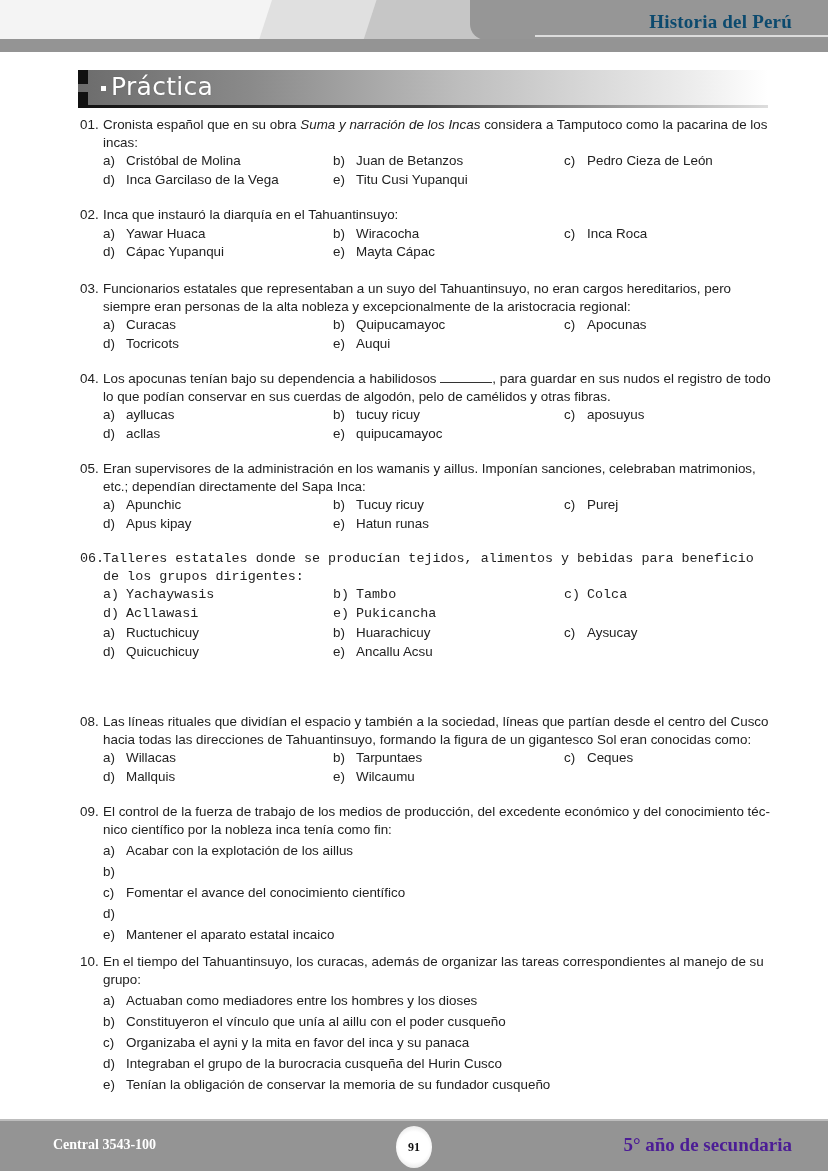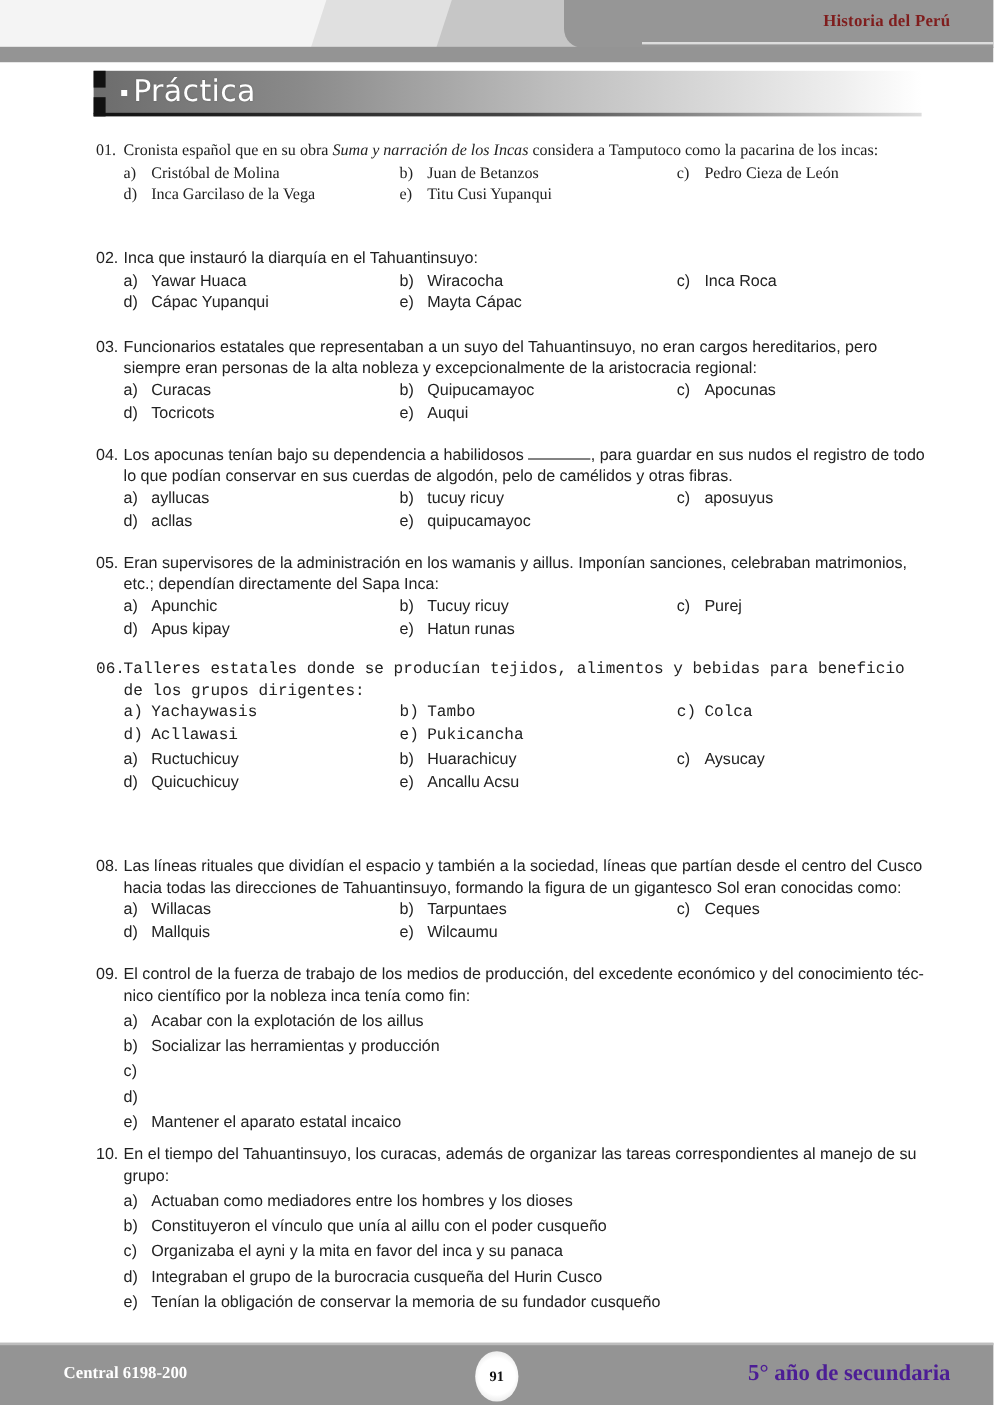--- a/index.html
+++ b/index.html
@@ -5,25 +5,25 @@
   * { box-sizing: border-box; margin: 0; padding: 0; }
   html, body { width: 828px; height: 1171px; background: #ffffff; overflow: hidden; }
   body { position: relative; font-family: "Liberation Sans Narrow", "Liberation Sans", sans-serif; color: #222; }
 
   
   .hdr { position: absolute; left: 0; top: 0; width: 828px; height: 52px; background: #f4f4f4; overflow: hidden; }
   .hdr .band1 { position: absolute; top: 0; left: 272px; width: 120px; height: 40px; background: #e0e0e0; transform: skewX(-18deg); transform-origin: top left; }
   .hdr .band2 { position: absolute; top: 0; left: 370px; width: 120px; height: 40px; background: #c6c6c6; transform: skewX(-18deg); }
   .hdr .dark { position: absolute; top: 0; left: 470px; width: 400px; height: 40px; background: #969696; border-bottom-left-radius: 16px; }
   .hdr .strip { position: absolute; top: 39px; left: 0; width: 828px; height: 13px; background: #949494; }
-  .hdr .title { position: absolute; right: 36px; top: 11px; font-family: "Liberation Serif", "DejaVu Serif", serif; font-weight: bold; font-size: 14px; color: #7f1d1d; letter-spacing: 0.2px; }
+  .hdr .title { position: absolute; right: 36px; top: 11px; font-family: "Liberation Serif", "DejaVu Serif", serif; font-weight: bold; font-size: 19px; color: #0c4a6e; letter-spacing: 0.2px; }
   .hdr .rule { position: absolute; left: 535px; top: 35px; width: 293px; height: 2px; background: #dddddd; }
 
   
-  .banner { position: absolute; left: 78px; top: 59px; width: 690px; height: 54px; }
+  .banner { position: absolute; left: 78px; top: 70px; width: 690px; height: 54px; }
   .banner .grad { position: absolute; left: 0; top: 0; width: 690px; height: 36px; background: linear-gradient(to right, #6c6c6c 0%, #8a8a8a 25%, #bdbdbd 55%, #eeeeee 90%, #ffffff 100%); }
   .banner .underline { position: absolute; left: 0; top: 35px; width: 690px; height: 3px; background: linear-gradient(to right, #111 0%, #444 50%, #dddddd 100%); }
   .banner .blk1 { position: absolute; left: 0; top: 0; width: 10px; height: 14px; background: #111; }
   .banner .blk2 { position: absolute; left: 0; top: 22px; width: 10px; height: 16px; background: #111; }
   .banner .dot { position: absolute; left: 23px; top: 16px; width: 5px; height: 5px; background: #fff; }
   .banner .label { position: absolute; left: 33px; top: 2px; font-family: "DejaVu Sans", sans-serif; font-size: 25px; color: #ffffff; letter-spacing: 0.3px; text-shadow: 0 0 1px #555; }
 
   
   .q { position: absolute; left: 80px; width: 692px; font-size: 13.4px; line-height: 17.5px; }
   .q .stem { display: flex; }
@@ -57,21 +57,21 @@
 
 <div class="banner">
   <div class="grad"></div>
   <div class="underline"></div>
   <div class="blk1"></div>
   <div class="blk2"></div>
   <div class="dot"></div>
   <div class="label">Práctica</div>
 </div>
 
-<div class="q" style="top:116px;font-family:Liberation Serif, serif;">
+<div class="q" style="top:116px;">
   <div class="stem">
     <span class="num">01.</span>
     <span class="text"><span>Cronista español que en su obra </span><i>Suma y narración de los Incas</i><span> considera a Tamputoco como la pacarina de los incas:</span></span>
   </div>
   <div class="opts grid">
     <div class="opt">
         <span class="ltr">a)</span>
         <span>Cristóbal de Molina</span>
       </div>
     <div class="opt">
@@ -297,24 +297,24 @@
     <span class="num">09.</span>
     <span class="text">El control de la fuerza de trabajo de los medios de producción, del excedente económico y del conocimiento téc-nico científico por la nobleza inca tenía como fin:</span>
   </div>
   <div class="opts list">
     <div class="opt">
         <span class="ltr">a)</span>
         <span>Acabar con la explotación de los aillus</span>
       </div>
     <div class="opt">
         <span class="ltr">b)</span>
-        <span>Socializar las herramientas y producción</span>
-      </div>
-    <div class="opt">
-        <span class="ltr">c)</span>
+      </div>
+    <div class="opt">
+        <span class="ltr">c)</span>
+        <span>Fomentar el avance del conocimiento científico</span>
       </div>
     <div class="opt">
         <span class="ltr">d)</span>
       </div>
     <div class="opt">
         <span class="ltr">e)</span>
         <span>Mantener el aparato estatal incaico</span>
       </div>
   </div>
 </div>
@@ -342,16 +342,16 @@
         <span>Integraban el grupo de la burocracia cusqueña del Hurin Cusco</span>
       </div>
     <div class="opt">
         <span class="ltr">e)</span>
         <span>Tenían la obligación de conservar la memoria de su fundador cusqueño</span>
       </div>
   </div>
 </div>
 
 <div class="ftr">
-  <div class="phone">Central 6198-200</div>
+  <div class="phone">Central 3543-100</div>
   <div class="page">91</div>
   <div class="grade">5° año de secundaria</div>
 </div>
 
 </body></html>

